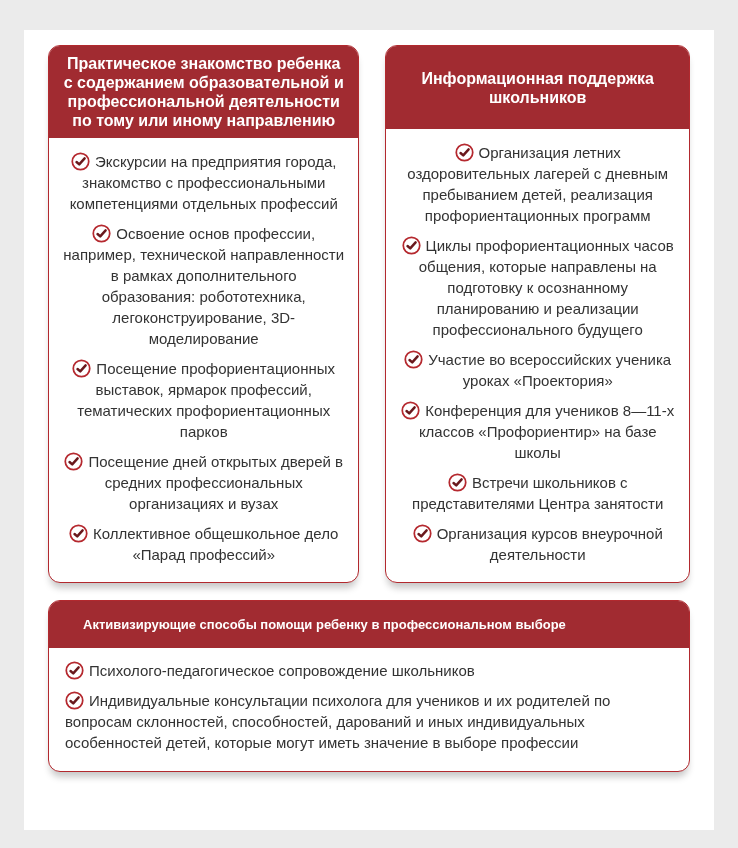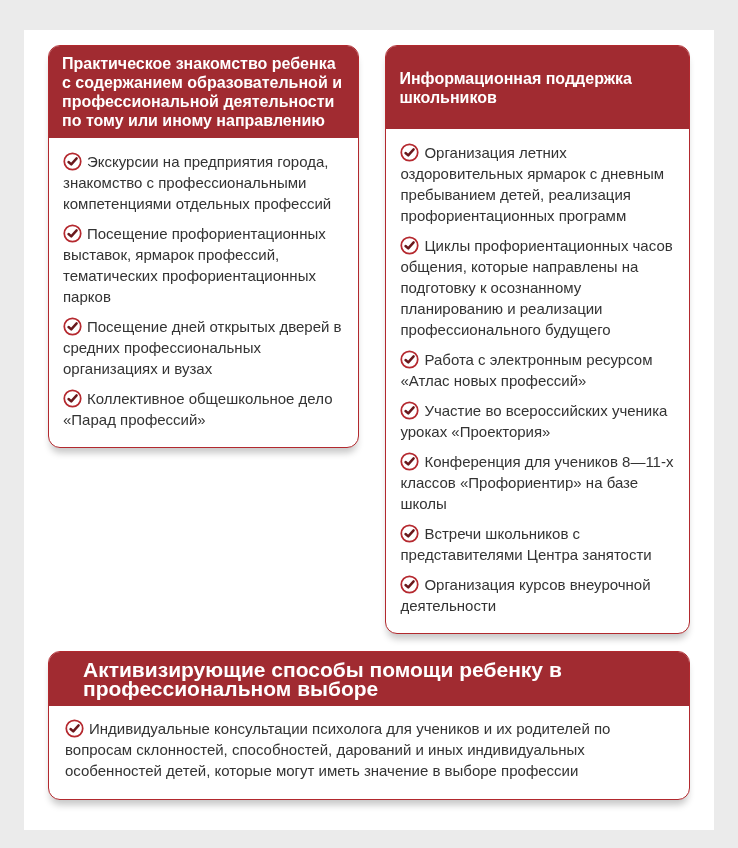--- a/index.html
+++ b/index.html
@@ -18,20 +18,21 @@
     width: 690px;
     min-height: 800px;
     margin: 30px auto 0;
     background: #ffffff;
     padding: 15px 24px 18px;
   }
   .cards-row {
     display: flex;
     gap: 26px;
     align-items: flex-start;
+    text-align: center;
   }
   .card {
     background: #ffffff;
     border: 1.5px solid #b2292e;
     border-radius: 12px;
     overflow: hidden;
     box-shadow: 0 7px 7px -2px rgba(0,0,0,0.22);
   }
   .card-left  { width: 317px; box-sizing: border-box; }
   .card-right { width: 310px; box-sizing: border-box; }
@@ -41,21 +42,21 @@
     color: #ffffff;
     font-weight: bold;
     font-size: 16px;
     line-height: 19px;
     padding: 8px 13px;
     display: flex;
     align-items: center;
     box-sizing: border-box;
   }
   .cards-row .card-header { min-height: 83px; }
-  .card-bottom .card-header { min-height: 47px; font-size: 21px; padding-left: 34px; }
+  .card-bottom .card-header { min-height: 47px; font-size: 13px; padding-left: 34px; }
   .card-body {
     padding: 13px 14px 17px;
     font-size: 15px;
     line-height: 21px;
     color: #333333;
   }
   .card-bottom .card-body { padding: 12px 16px 18px; }
   .item { margin: 0 0 9px; }
   .item:last-child { margin-bottom: 0; }
   .check {
@@ -82,20 +83,26 @@
       <div class="card-body">
 
 
           <div class="item">
             <span class="check"><svg width="19" height="19" viewBox="0 0 24 24">
                 <circle cx="12" cy="12" r="10.4" fill="#ffffff" stroke="#b5292f" stroke-width="2.2"></circle>
                 <path d="M7 12.6l3.4 3.1L17.2 8" fill="none" stroke="#69181c" stroke-width="3.1" stroke-linecap="round" stroke-linejoin="round"></path>
               </svg></span><span>Экскурсии на предприятия города, знакомство с профессиональными компетенциями отдельных профессий</span>
           </div>
 
+          <div class="item">
+            <span class="check"><svg width="19" height="19" viewBox="0 0 24 24">
+                <circle cx="12" cy="12" r="10.4" fill="#ffffff" stroke="#b5292f" stroke-width="2.2"></circle>
+                <path d="M7 12.6l3.4 3.1L17.2 8" fill="none" stroke="#69181c" stroke-width="3.1" stroke-linecap="round" stroke-linejoin="round"></path>
+              </svg></span><span>Освоение основ профессии, например, технической направленности в рамках дополнительного образования: робототехника, легоконструирование, 3D-моделирование</span>
+          </div>
 
           <div class="item">
             <span class="check"><svg width="19" height="19" viewBox="0 0 24 24">
                 <circle cx="12" cy="12" r="10.4" fill="#ffffff" stroke="#b5292f" stroke-width="2.2"></circle>
                 <path d="M7 12.6l3.4 3.1L17.2 8" fill="none" stroke="#69181c" stroke-width="3.1" stroke-linecap="round" stroke-linejoin="round"></path>
               </svg></span><span>Посещение профориентационных выставок, ярмарок профессий, тематических профориентационных парков</span>
           </div>
 
           <div class="item">
             <span class="check"><svg width="19" height="19" viewBox="0 0 24 24">
@@ -117,36 +124,30 @@
       <header class="card-header">
         <h2>Информационная поддержка школьников</h2>
       </header>
       <div class="card-body">
 
 
           <div class="item">
             <span class="check"><svg width="19" height="19" viewBox="0 0 24 24">
                 <circle cx="12" cy="12" r="10.4" fill="#ffffff" stroke="#b5292f" stroke-width="2.2"></circle>
                 <path d="M7 12.6l3.4 3.1L17.2 8" fill="none" stroke="#69181c" stroke-width="3.1" stroke-linecap="round" stroke-linejoin="round"></path>
-              </svg></span><span>Организация летних оздоровительных ярмарок с дневным пребыванием детей, реализация профориентационных программ</span>
+              </svg></span><span>Организация летних оздоровительных лагерей с дневным пребыванием детей, реализация профориентационных программ</span>
           </div>
 
           <div class="item">
             <span class="check"><svg width="19" height="19" viewBox="0 0 24 24">
                 <circle cx="12" cy="12" r="10.4" fill="#ffffff" stroke="#b5292f" stroke-width="2.2"></circle>
                 <path d="M7 12.6l3.4 3.1L17.2 8" fill="none" stroke="#69181c" stroke-width="3.1" stroke-linecap="round" stroke-linejoin="round"></path>
               </svg></span><span>Циклы профориентационных часов общения, которые направлены на подготовку к осознанному планированию и реализации профессионального будущего</span>
           </div>
 
-          <div class="item">
-            <span class="check"><svg width="19" height="19" viewBox="0 0 24 24">
-                <circle cx="12" cy="12" r="10.4" fill="#ffffff" stroke="#b5292f" stroke-width="2.2"></circle>
-                <path d="M7 12.6l3.4 3.1L17.2 8" fill="none" stroke="#69181c" stroke-width="3.1" stroke-linecap="round" stroke-linejoin="round"></path>
-              </svg></span><span>Работа с электронным ресурсом «Атлас новых профессий»</span>
-          </div>
 
           <div class="item">
             <span class="check"><svg width="19" height="19" viewBox="0 0 24 24">
                 <circle cx="12" cy="12" r="10.4" fill="#ffffff" stroke="#b5292f" stroke-width="2.2"></circle>
                 <path d="M7 12.6l3.4 3.1L17.2 8" fill="none" stroke="#69181c" stroke-width="3.1" stroke-linecap="round" stroke-linejoin="round"></path>
               </svg></span><span>Участие во всероссийских ученика уроках «Проектория»</span>
           </div>
 
           <div class="item">
             <span class="check"><svg width="19" height="19" viewBox="0 0 24 24">
@@ -172,20 +173,26 @@
     </section>
 
   </div>
 
   <section class="card card-bottom">
     <header class="card-header">
       <h2>Активизирующие способы помощи ребенку в профессиональном выборе</h2>
     </header>
     <div class="card-body">
 
+        <div class="item">
+          <span class="check"><svg width="19" height="19" viewBox="0 0 24 24">
+              <circle cx="12" cy="12" r="10.4" fill="#ffffff" stroke="#b5292f" stroke-width="2.2"></circle>
+              <path d="M7 12.6l3.4 3.1L17.2 8" fill="none" stroke="#69181c" stroke-width="3.1" stroke-linecap="round" stroke-linejoin="round"></path>
+            </svg></span><span>Психолого-педагогическое сопровождение школьников</span>
+        </div>
 
         <div class="item">
           <span class="check"><svg width="19" height="19" viewBox="0 0 24 24">
               <circle cx="12" cy="12" r="10.4" fill="#ffffff" stroke="#b5292f" stroke-width="2.2"></circle>
               <path d="M7 12.6l3.4 3.1L17.2 8" fill="none" stroke="#69181c" stroke-width="3.1" stroke-linecap="round" stroke-linejoin="round"></path>
             </svg></span><span>Индивидуальные консультации психолога для учеников и их родителей по вопросам склонностей, способностей, дарований и иных индивидуальных особенностей детей, которые могут иметь значение в выборе профессии</span>
         </div>
 
       </div>
   </section>

